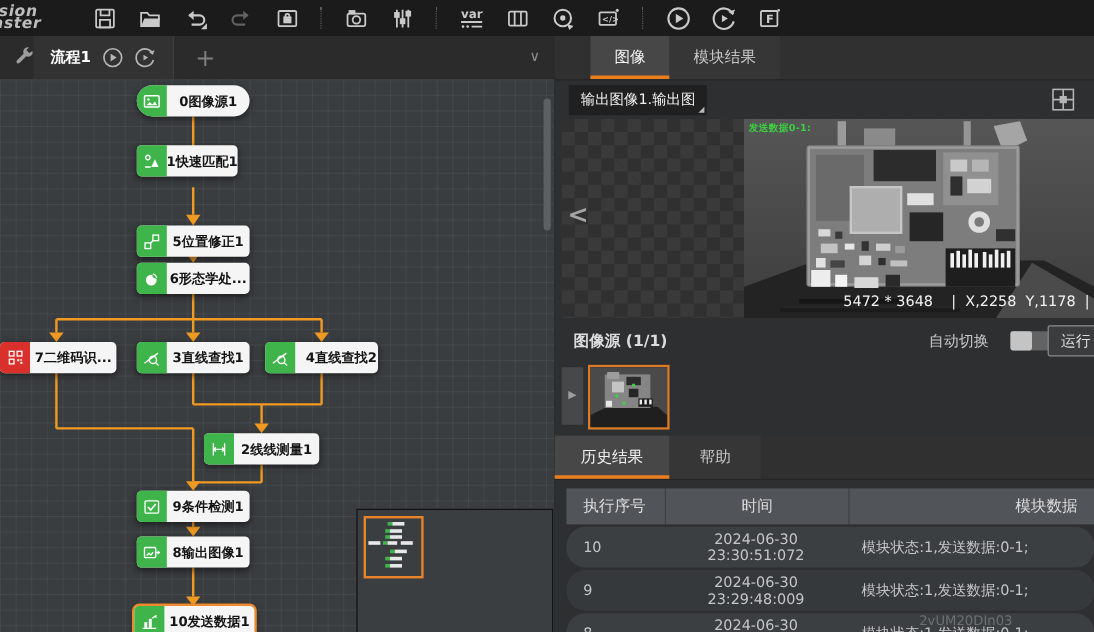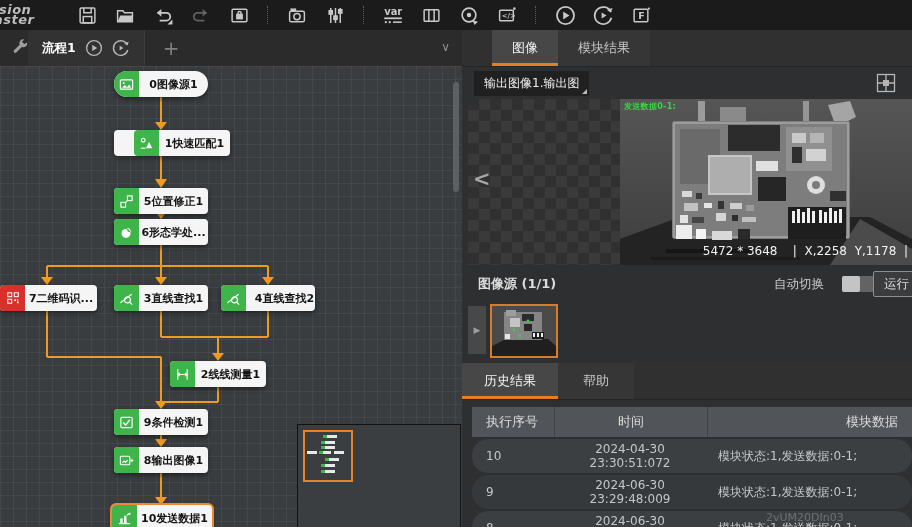--- a/index.html
+++ b/index.html
@@ -257,21 +257,21 @@
         <span class="nicon">
           <svg width="15" height="15" viewBox="0 0 16 16">
               <rect x="1.5" y="3" width="13" height="10" rx="1" stroke="#fff" stroke-width="1.3" fill="none"></rect>
               <circle cx="5" cy="6.3" r="1.1" fill="#fff"></circle>
               <path d="M3.2 11.5l3-3 2.3 2.3 2.3-2.8 2 3.5z" fill="#fff"></path>
             </svg>
         </span>
         <span class="nlabel">0图像源1</span>
       </div>
 
-      <div class="node" style="left:114px;top:64px;width:96px;padding-left:20px;">
+      <div class="node" style="left:114px;top:55px;width:84px;">
         <span class="nicon">
           <svg width="15" height="15" viewBox="0 0 16 16">
               <circle cx="4.5" cy="4.5" r="2" stroke="#fff" stroke-width="1.2" fill="none"></circle>
               <path d="M7.5 13l3.3-7 3.2 7z" fill="#fff"></path>
               <path d="M2 13h5" stroke="#fff" stroke-width="1.2"></path>
             </svg>
         </span>
         <span class="nlabel">1快速匹配1</span>
       </div>
 
@@ -551,21 +551,21 @@
     </div>
 
     <div class="htable">
       <div class="thead">
         <div class="c1">执行序号</div>
         <div class="c2">时间</div>
         <div class="c3">模块数据</div>
       </div>
       <div class="trow odd">
         <div class="c1">10</div>
-        <div class="c2">2024-04-30 23:30:51:072</div>
+        <div class="c2">2024-06-30 23:30:51:072</div>
         <div class="c3">模块状态:1,发送数据:0-1;</div>
       </div>
       <div class="trow even">
         <div class="c1">9</div>
         <div class="c2">2024-06-30 23:29:48:009</div>
         <div class="c3">模块状态:1,发送数据:0-1;</div>
       </div>
       <div class="trow odd">
         <div class="c1">8</div>
         <div class="c2">2024-06-30 23:29:46:651</div>

